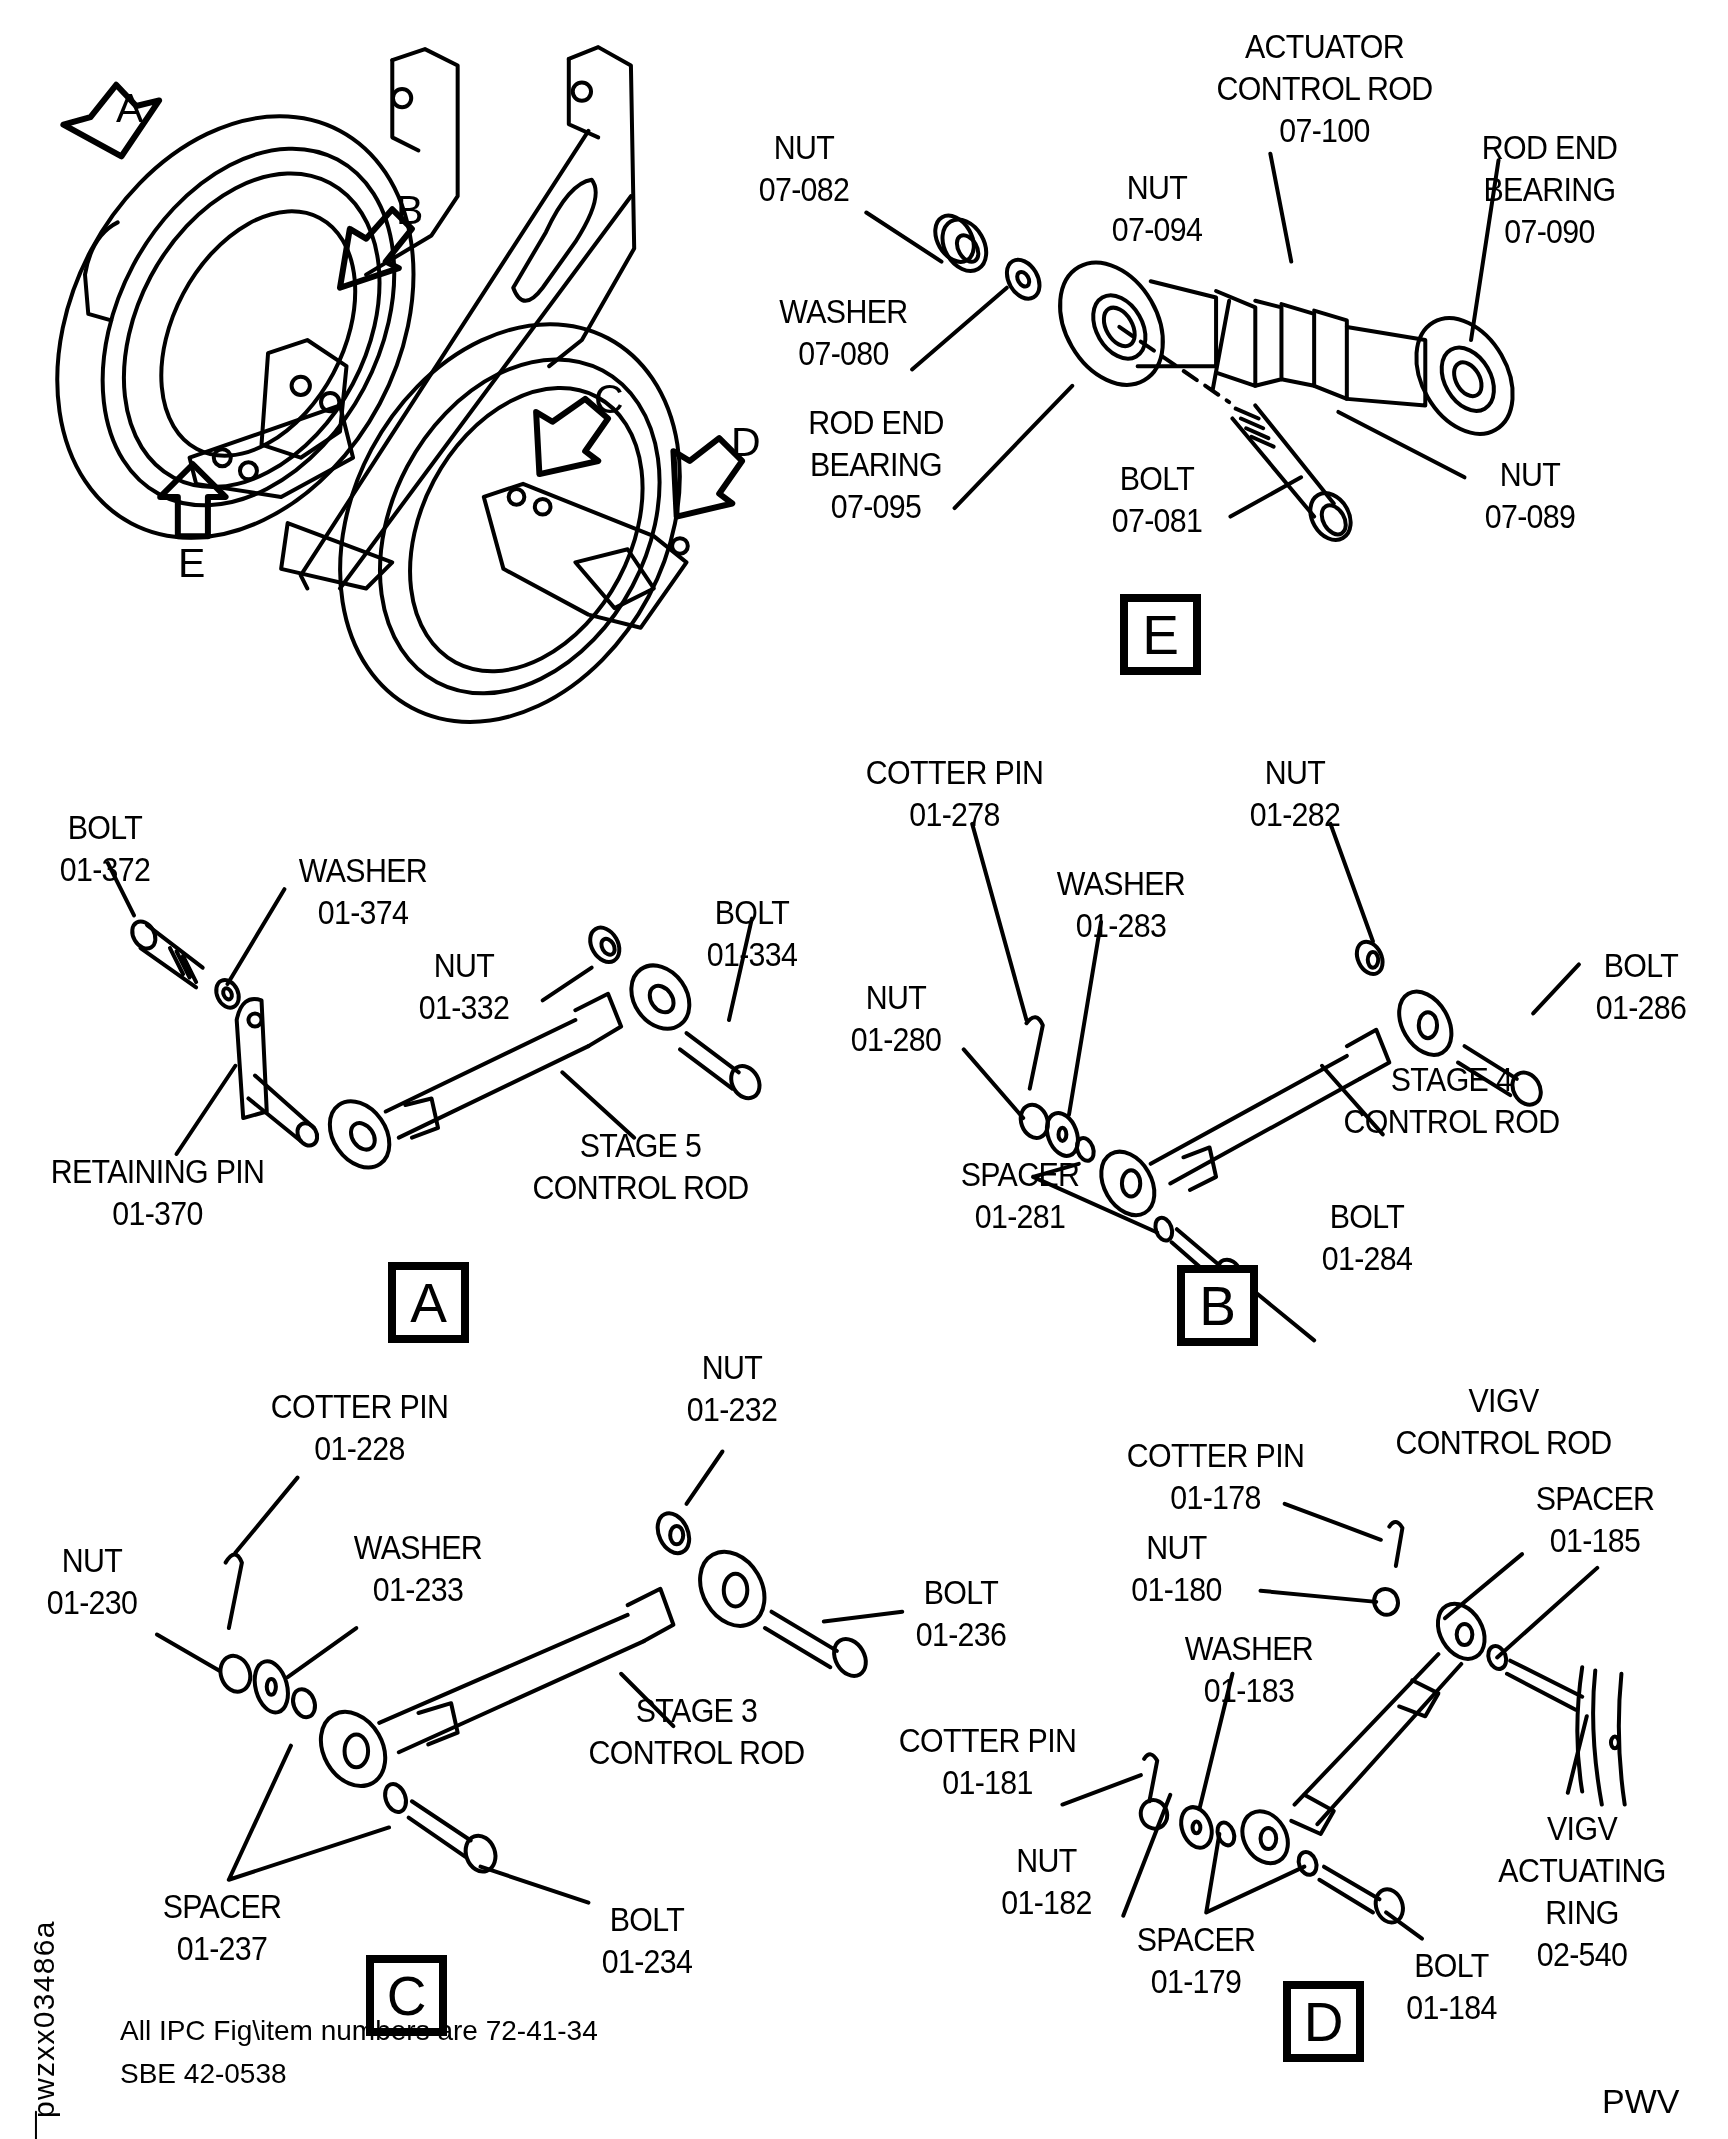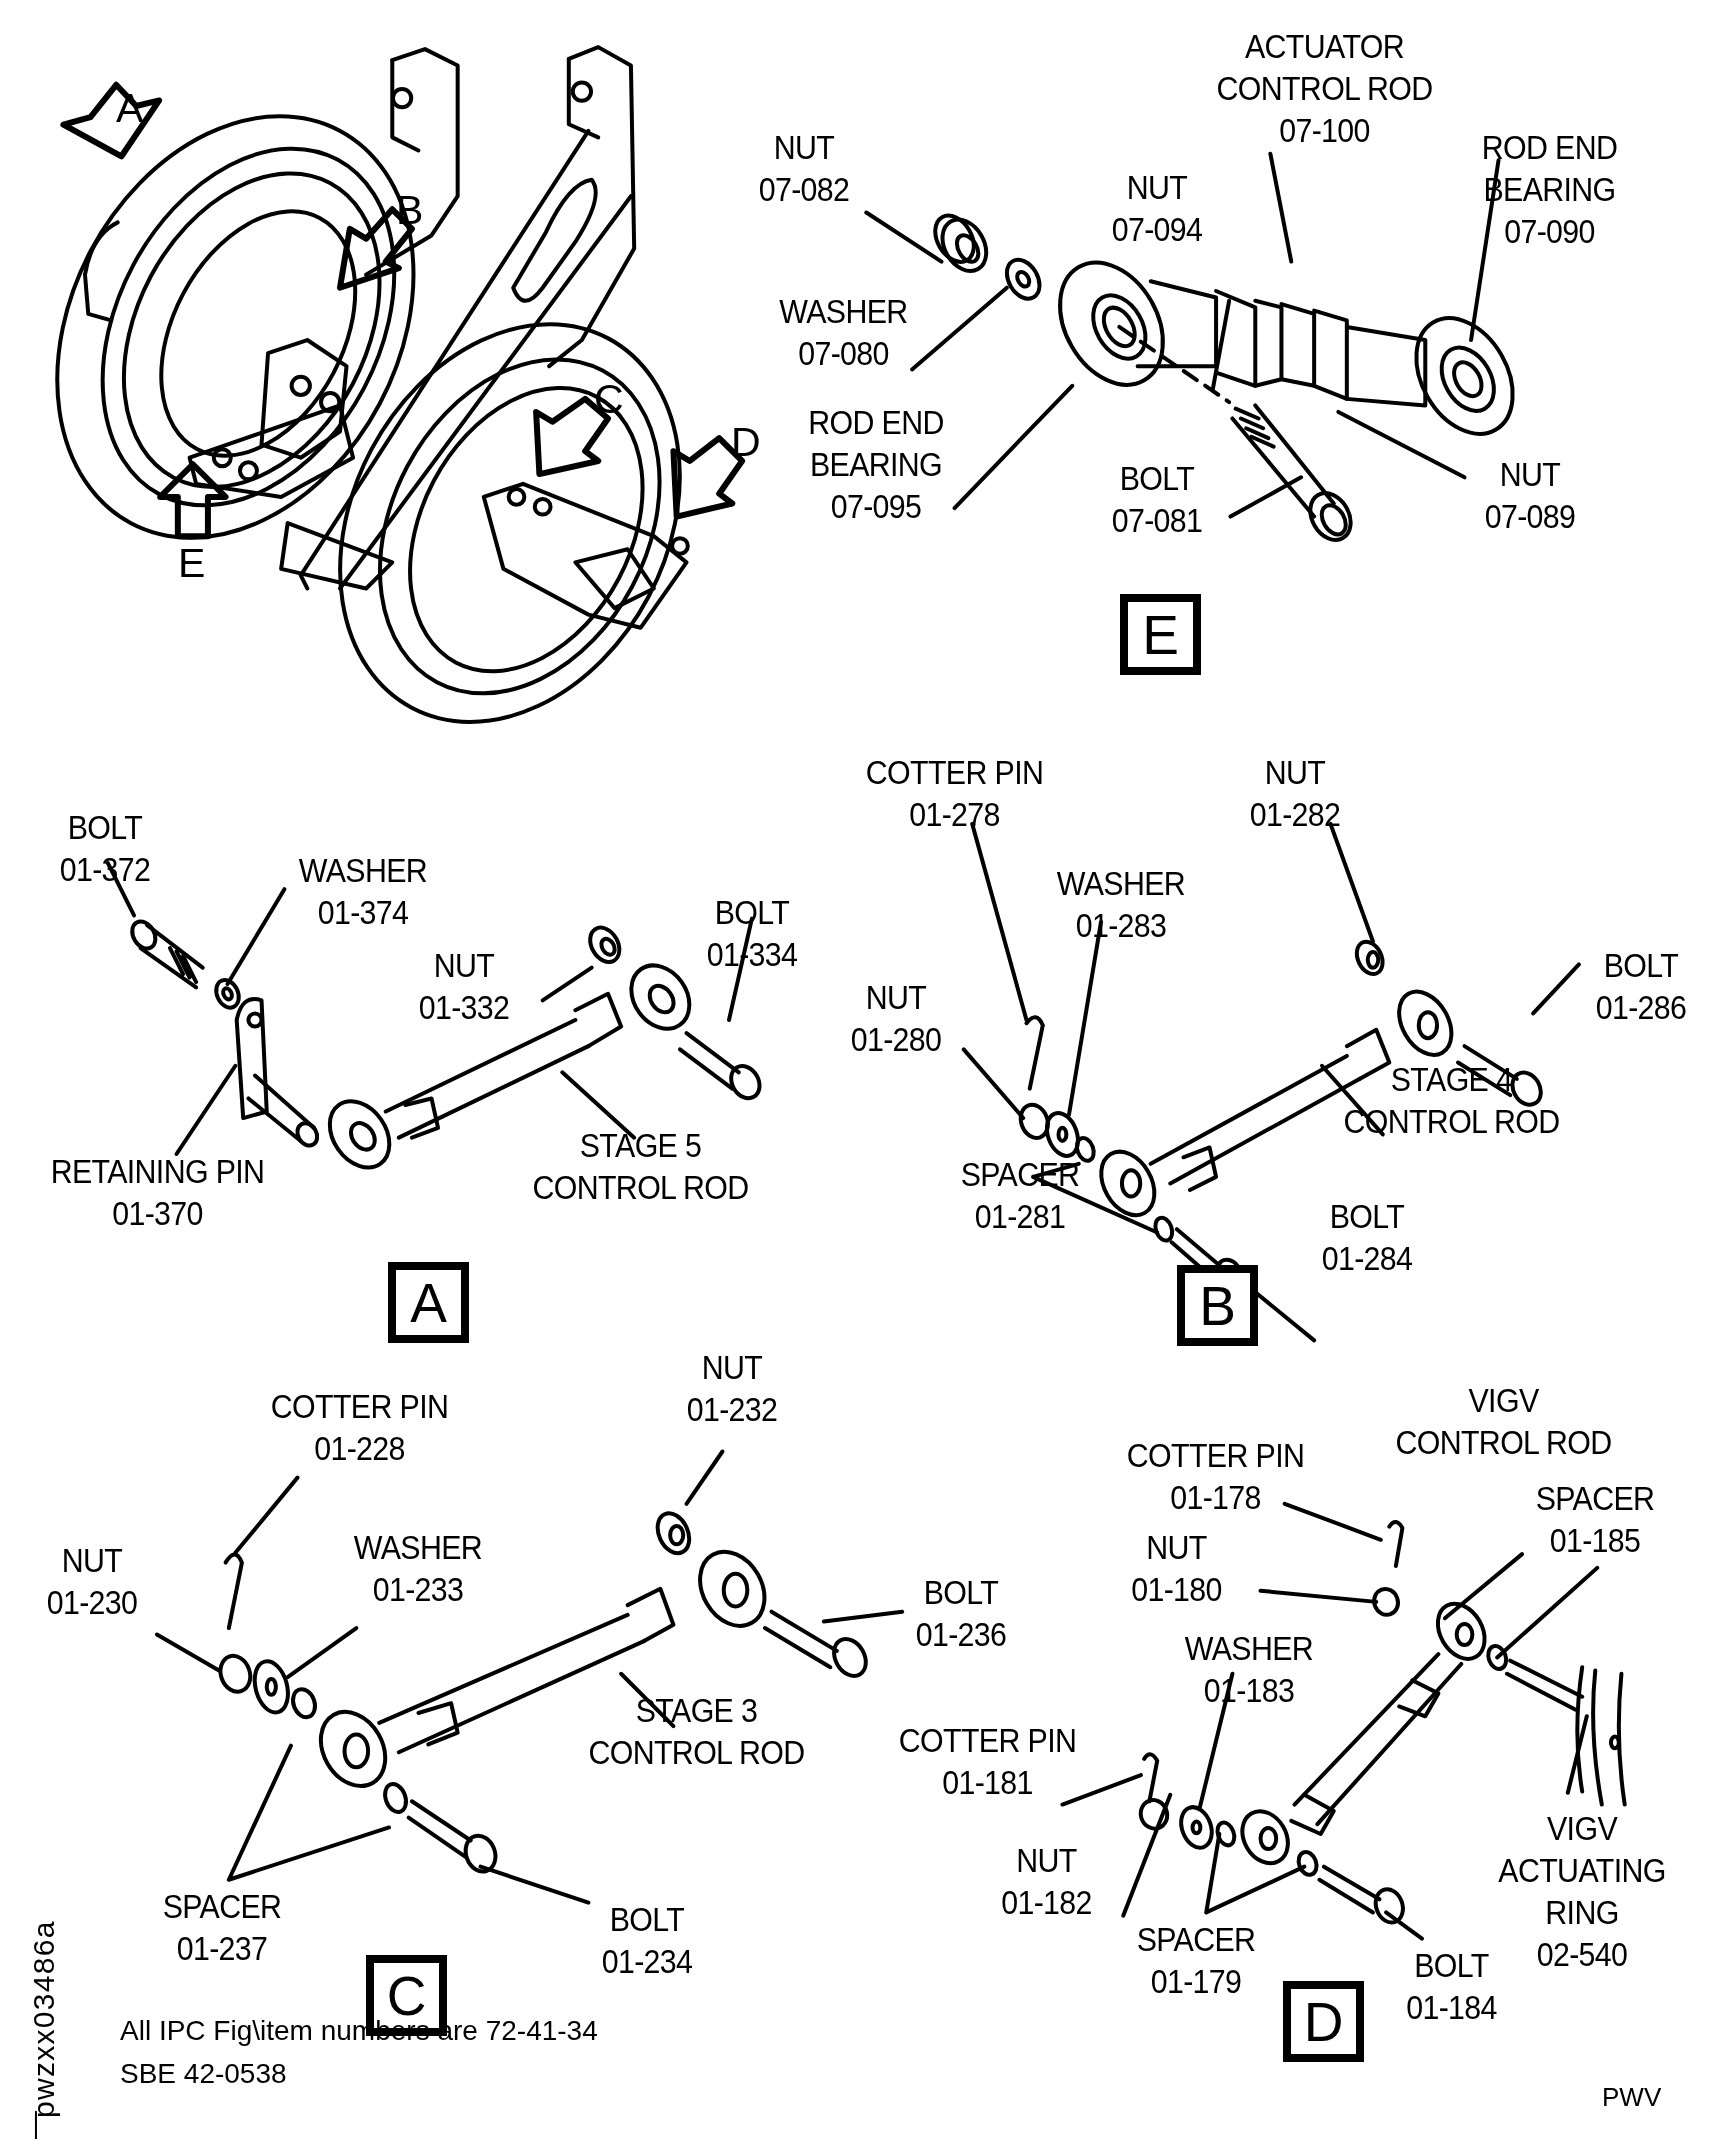--- a/index.html
+++ b/index.html
@@ -6,21 +6,21 @@
   body{width:1728px;height:2140px;position:relative;overflow:hidden;font-family:"Liberation Sans",sans-serif;color:#000;}
   svg.art{position:absolute;left:0;top:0;width:1728px;height:2140px;}
   svg.art *{vector-effect:non-scaling-stroke;}
   .lbl{position:absolute;text-align:center;font-size:33px;line-height:42px;letter-spacing:-0.7px;white-space:nowrap;transform:scaleX(0.92);transform-origin:center top;}
   .lbl span{display:block;}
   .view-box{position:absolute;width:65px;height:65px;border:8.5px solid #000;display:flex;align-items:center;justify-content:center;font-size:55px;background:#fff;}
   .callout{position:absolute;font-size:41px;line-height:41px;}
   .note{position:absolute;left:120px;font-size:28px;line-height:42px;white-space:nowrap;}
   .vert{position:absolute;left:19.6px;top:1870px;width:46px;height:248px;}
   .vert span{position:absolute;left:0;top:0;transform-origin:left top;transform:translate(6.5px,248px) rotate(-90deg);font-size:30px;line-height:33px;white-space:nowrap;letter-spacing:1.3px;}
-  .pwv{position:absolute;left:1602px;top:2082px;font-size:26px;}
+  .pwv{position:absolute;left:1602px;top:2082px;font-size:34px;}
 </style>
 </head>
 <body>
 
 <svg class="art" viewBox="0 0 2643 3273" fill="none" stroke="#000" stroke-width="4" stroke-linecap="round" stroke-linejoin="round">
 
   <g>
 
     <path d="M600 92 L650 75 L700 100 L700 300 L660 360 L560 420"></path>
     <path d="M600 92 L600 210 L640 230"></path>

